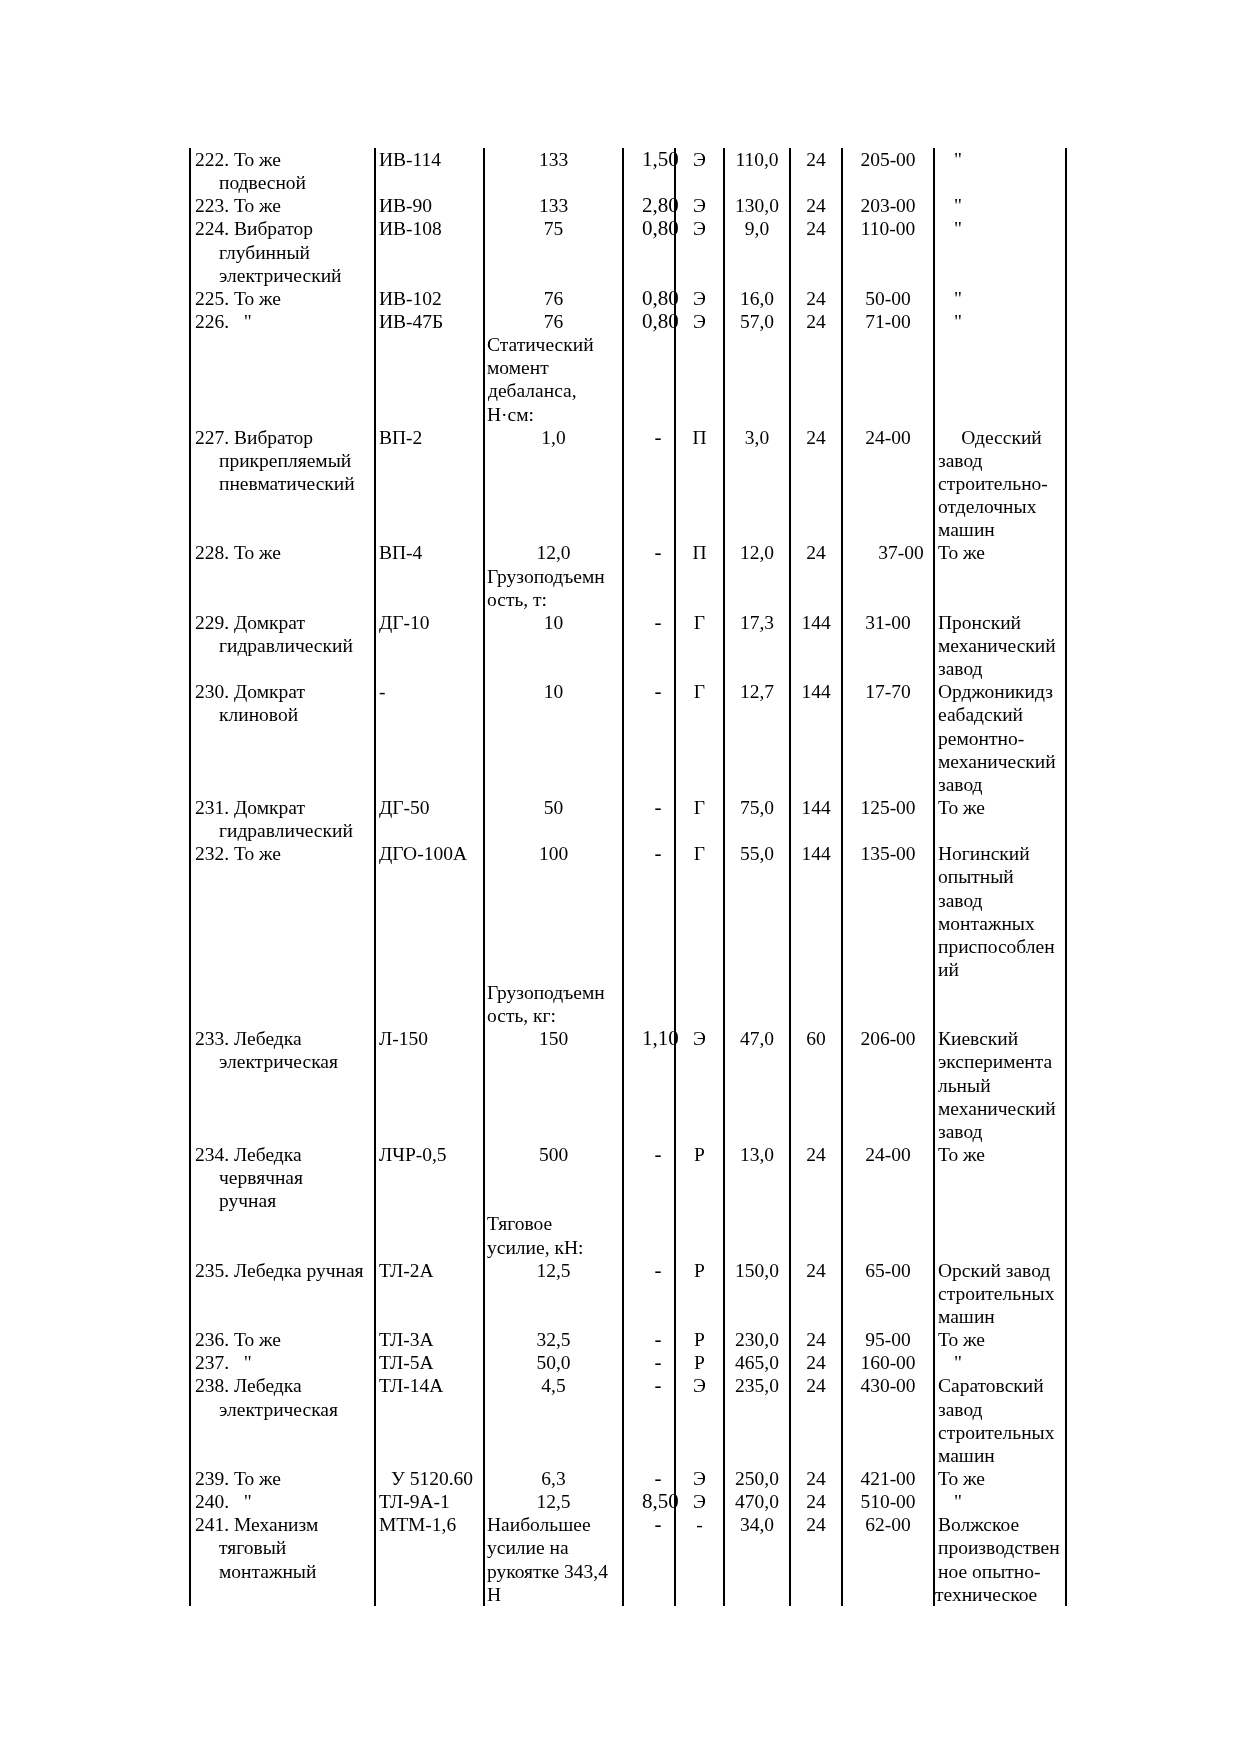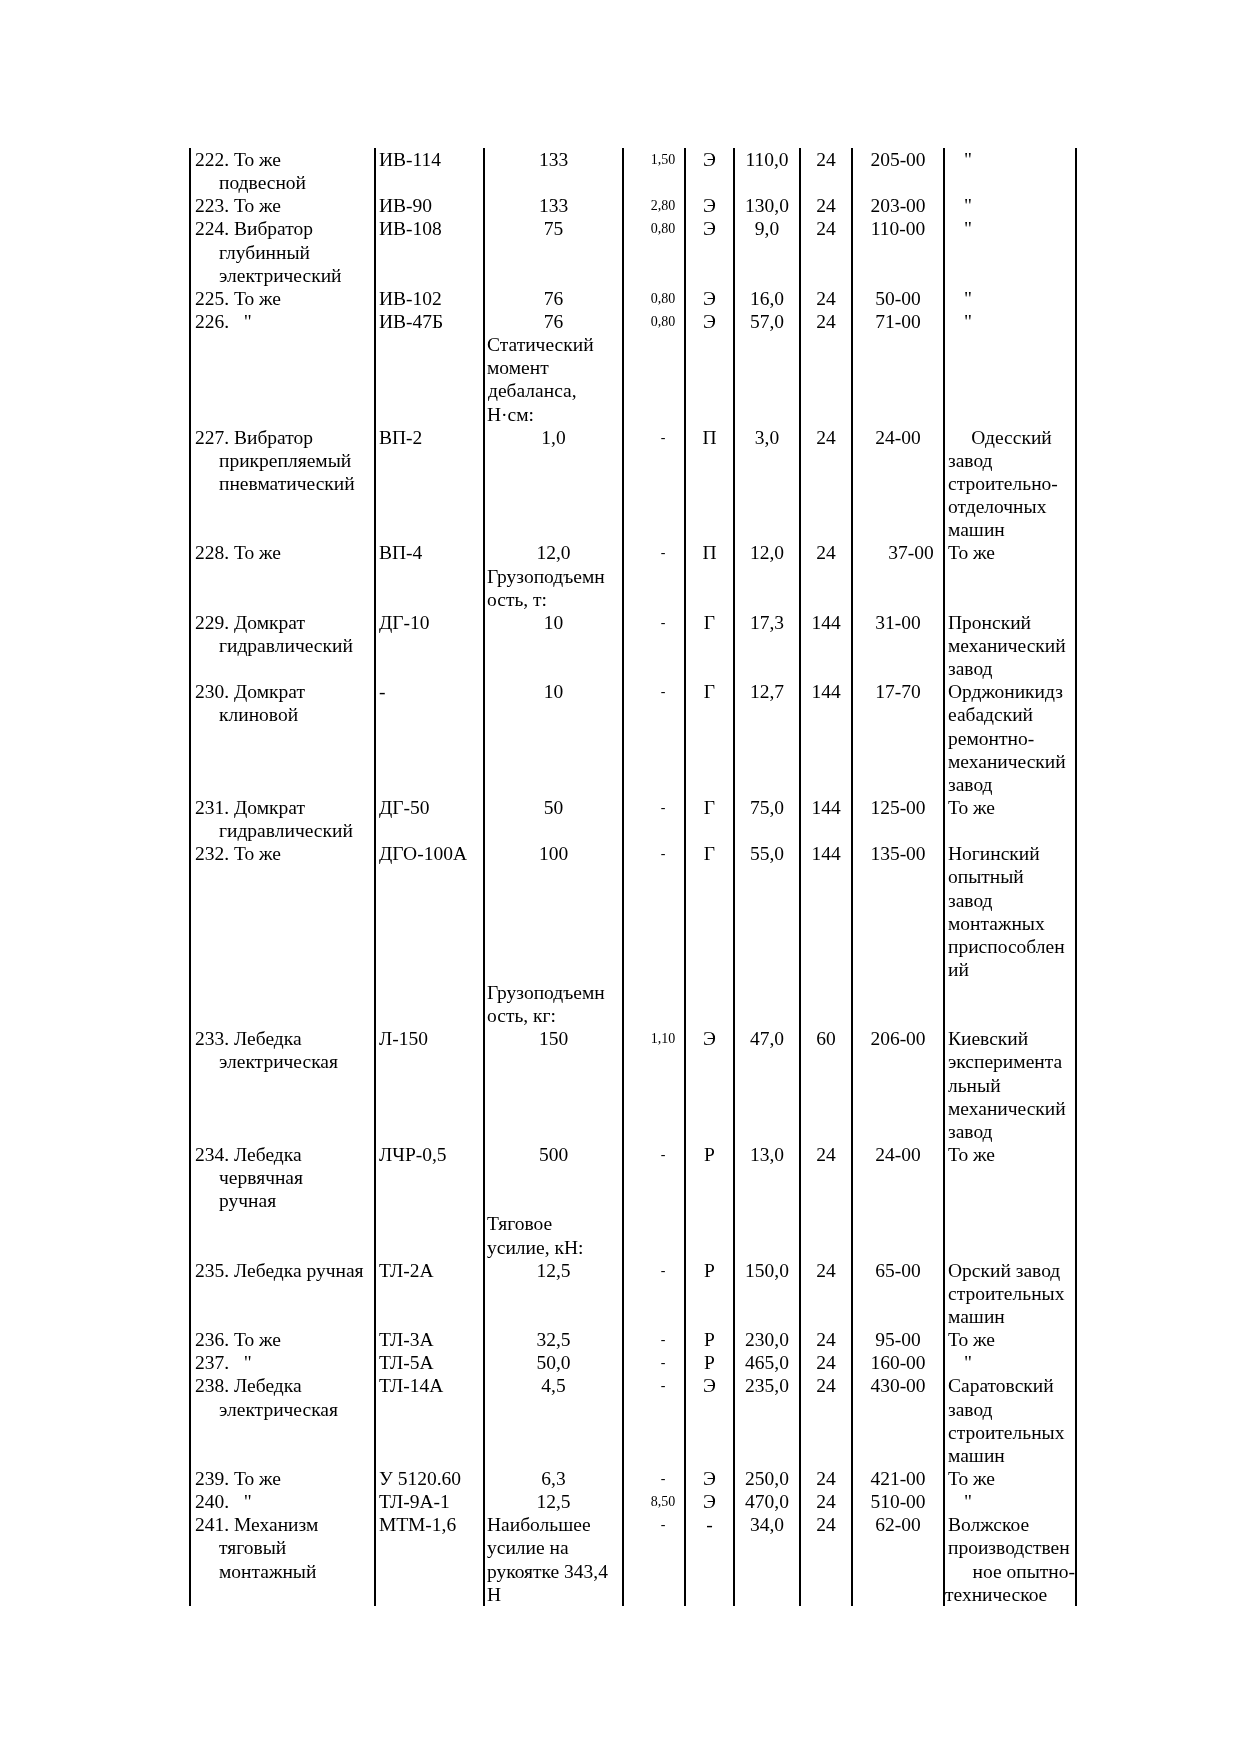--- a/index.html
+++ b/index.html
@@ -153,21 +153,21 @@
         <div class="line align-l" style="height: 23.15px; line-height: 23.15px;"></div>
         <div class="line align-l" style="height: 23.15px; line-height: 23.15px; padding-left: 3px;">ТЛ-2А</div>
         <div class="line align-l" style="height: 23.15px; line-height: 23.15px;"></div>
         <div class="line align-l" style="height: 23.15px; line-height: 23.15px;"></div>
         <div class="line align-l" style="height: 23.15px; line-height: 23.15px; padding-left: 3px;">ТЛ-3А</div>
         <div class="line align-l" style="height: 23.15px; line-height: 23.15px; padding-left: 3px;">ТЛ-5А</div>
         <div class="line align-l" style="height: 23.15px; line-height: 23.15px; padding-left: 3px;">ТЛ-14А</div>
         <div class="line align-l" style="height: 23.15px; line-height: 23.15px;"></div>
         <div class="line align-l" style="height: 23.15px; line-height: 23.15px;"></div>
         <div class="line align-l" style="height: 23.15px; line-height: 23.15px;"></div>
-        <div class="line align-l" style="height: 23.15px; line-height: 23.15px; padding-left: 3px;">У 5120.60</div>
+        <div class="line align-l" style="height: 23.15px; line-height: 23.15px; padding-left: 15px;">У 5120.60</div>
         <div class="line align-l" style="height: 23.15px; line-height: 23.15px; padding-left: 3px;">ТЛ-9А-1</div>
         <div class="line align-l" style="height: 23.15px; line-height: 23.15px; padding-left: 3px;">МТМ-1,6</div>
         <div class="line align-l" style="height: 23.15px; line-height: 23.15px;"></div>
         <div class="line align-l" style="height: 23.15px; line-height: 23.15px;"></div>
         <div class="line align-l" style="height: 23.15px; line-height: 23.15px;"></div>
       </div>
       <div class="col" style="width: 139px; border-right: 2px solid rgb(0, 0, 0); font-size: 19.5px;">
         <div class="line align-c" style="height: 23.15px; line-height: 23.15px;">133</div>
         <div class="line align-c" style="height: 23.15px; line-height: 23.15px;"></div>
         <div class="line align-c" style="height: 23.15px; line-height: 23.15px;">133</div>
@@ -225,21 +225,21 @@
         <div class="line align-c" style="height: 23.15px; line-height: 23.15px;"></div>
         <div class="line align-c" style="height: 23.15px; line-height: 23.15px;"></div>
         <div class="line align-c" style="height: 23.15px; line-height: 23.15px;"></div>
         <div class="line align-c" style="height: 23.15px; line-height: 23.15px;">6,3</div>
         <div class="line align-c" style="height: 23.15px; line-height: 23.15px;">12,5</div>
         <div class="line align-l" style="height: 23.15px; line-height: 23.15px; padding-left: 2px;">Наибольшее</div>
         <div class="line align-l" style="height: 23.15px; line-height: 23.15px; padding-left: 2px;">усилие на</div>
         <div class="line align-l" style="height: 23.15px; line-height: 23.15px; padding-left: 2px;">рукоятке 343,4</div>
         <div class="line align-l" style="height: 23.15px; line-height: 23.15px; padding-left: 2px;">Н</div>
       </div>
-      <div class="col" style="width: 62px; border-right: 2px solid rgb(0, 0, 0); font-size: 14px; padding-left: 18px;">
+      <div class="col" style="width: 52px; border-right: 2px solid rgb(0, 0, 0); font-size: 21px; padding-left: 18px;">
         <div class="line align-c" style="height: 23.15px; line-height: 23.15px;">1,50</div>
         <div class="line align-c" style="height: 23.15px; line-height: 23.15px;"></div>
         <div class="line align-c" style="height: 23.15px; line-height: 23.15px;">2,80</div>
         <div class="line align-c" style="height: 23.15px; line-height: 23.15px;">0,80</div>
         <div class="line align-c" style="height: 23.15px; line-height: 23.15px;"></div>
         <div class="line align-c" style="height: 23.15px; line-height: 23.15px;"></div>
         <div class="line align-c" style="height: 23.15px; line-height: 23.15px;">0,80</div>
         <div class="line align-c" style="height: 23.15px; line-height: 23.15px;">0,80</div>
         <div class="line align-c" style="height: 23.15px; line-height: 23.15px;"></div>
         <div class="line align-c" style="height: 23.15px; line-height: 23.15px;"></div>
@@ -612,17 +612,17 @@
         <div class="line align-l" style="height: 23.15px; line-height: 23.15px; padding-left: 3px;">То же</div>
         <div class="line align-l" style="height: 23.15px; line-height: 23.15px; padding-left: 19px;">"</div>
         <div class="line align-l" style="height: 23.15px; line-height: 23.15px; padding-left: 3px;">Саратовский</div>
         <div class="line align-l" style="height: 23.15px; line-height: 23.15px; padding-left: 3px;">завод</div>
         <div class="line align-l" style="height: 23.15px; line-height: 23.15px; padding-left: 3px;">строительных</div>
         <div class="line align-l" style="height: 23.15px; line-height: 23.15px; padding-left: 3px;">машин</div>
         <div class="line align-l" style="height: 23.15px; line-height: 23.15px; padding-left: 3px;">То же</div>
         <div class="line align-l" style="height: 23.15px; line-height: 23.15px; padding-left: 19px;">"</div>
         <div class="line align-l" style="height: 23.15px; line-height: 23.15px; padding-left: 3px;">Волжское</div>
         <div class="line align-l" style="height: 23.15px; line-height: 23.15px; padding-left: 3px;">производствен</div>
-        <div class="line align-l" style="height: 23.15px; line-height: 23.15px; padding-left: 3px; text-align: right;">ное опытно-</div>
+        <div class="line align-l" style="height: 23.15px; line-height: 23.15px; padding-left: 3px;">ное опытно-</div>
         <div class="line align-l" style="height: 23.15px; line-height: 23.15px; padding-left: 0;">техническое</div>
       </div>
     </div>
 </div>
 
 </body></html>

